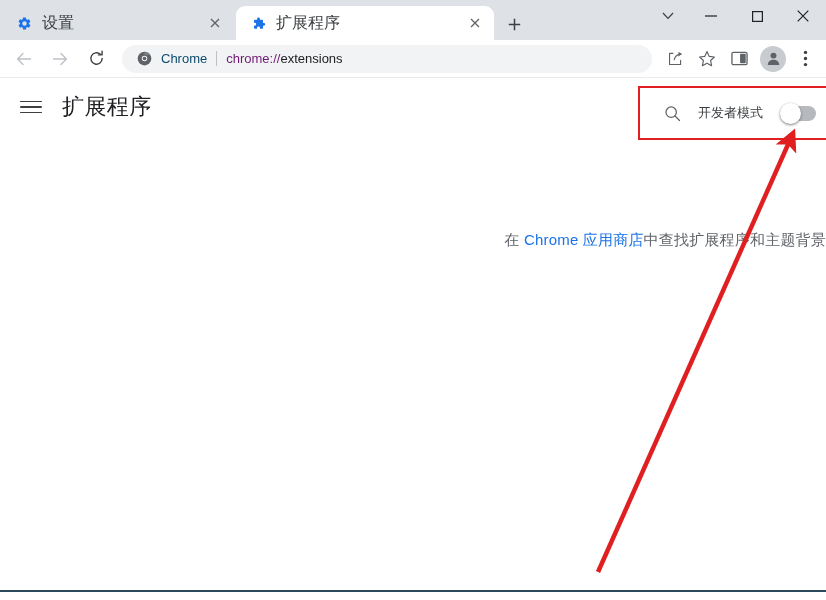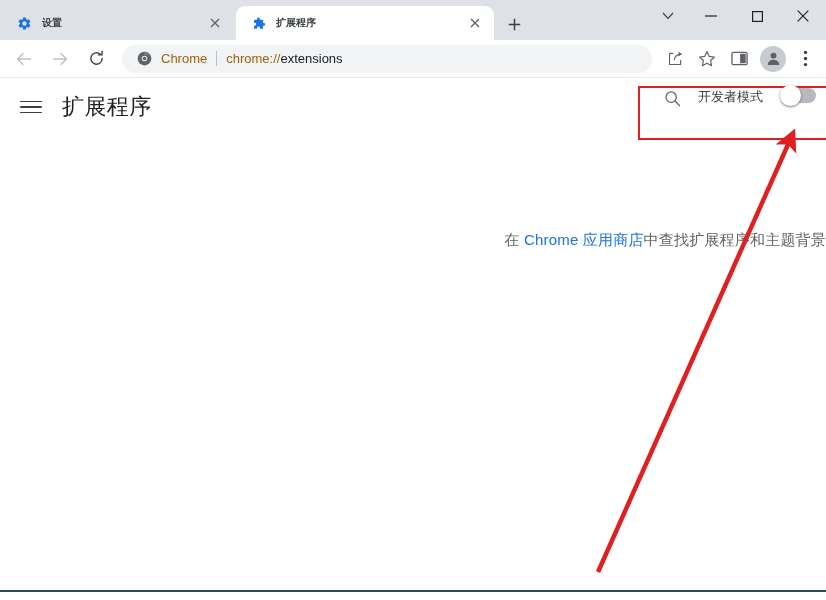--- a/index.html
+++ b/index.html
@@ -45,27 +45,26 @@
   }
 
   .tab-fav {
     width: 16px; height: 16px;
     flex: 0 0 16px;
     margin-right: 10px;
     display: flex; align-items: center; justify-content: center;
   }
   .tab-title {
     flex: 1 1 auto;
-    font-size: 10px;
+    font-size: 16px;
     color: #3c4043;
     white-space: nowrap;
     overflow: hidden;
     text-overflow: ellipsis;
     line-height: 16px;
-    font-weight: bold;
   }
   .tab-close {
     flex: 0 0 18px;
     width: 18px; height: 18px;
     margin-left: 6px;
     display: flex; align-items: center; justify-content: center;
     border-radius: 50%;
   }
 
   .newtab {
@@ -120,37 +119,37 @@
     min-width: 0;
   }
   .omni-chrome-icon {
     width: 16px; height: 16px;
     flex: 0 0 16px;
     margin-right: 9px;
     display: flex; align-items: center; justify-content: center;
   }
   .omni-label {
     font-size: 13px;
-    color: #a16207;
+    color: #0c4a6e;
     white-space: nowrap;
   }
   .omni-divider {
     width: 1px; height: 15px;
     background: #bdc1c6;
     margin: 0 9px;
     flex: 0 0 1px;
   }
   .omni-url {
     font-size: 13px;
     color: #202124;
     white-space: nowrap;
     overflow: hidden;
     min-width: 0;
   }
-  .omni-url .scheme { color: #a16207; }
+  .omni-url .scheme { color: #701a75; }
 
   .tbtn {
     width: 30px; height: 30px;
     flex: 0 0 30px;
     display: flex; align-items: center; justify-content: center;
     border-radius: 50%;
     margin-right: 2px;
   }
   .tbtn.last { margin-right: 6px; }
   .avatar {
@@ -198,21 +197,21 @@
     margin-left: 20px;
     line-height: 1;
     letter-spacing: 0.4px;
   }
 
   .devmode-zone {
     position: absolute;
     right: 0; top: 7px;
     height: 54px;
     display: flex;
-    align-items: flex-start;
+    align-items: center;
     padding-left: 22px;
     padding-right: 10px;
     border: 2px solid #e02020;
     border-right: none;
   }
   .search-icon-wrap {
     width: 20px; height: 20px;
     flex: 0 0 20px;
     display: flex; align-items: center; justify-content: center;
   }

